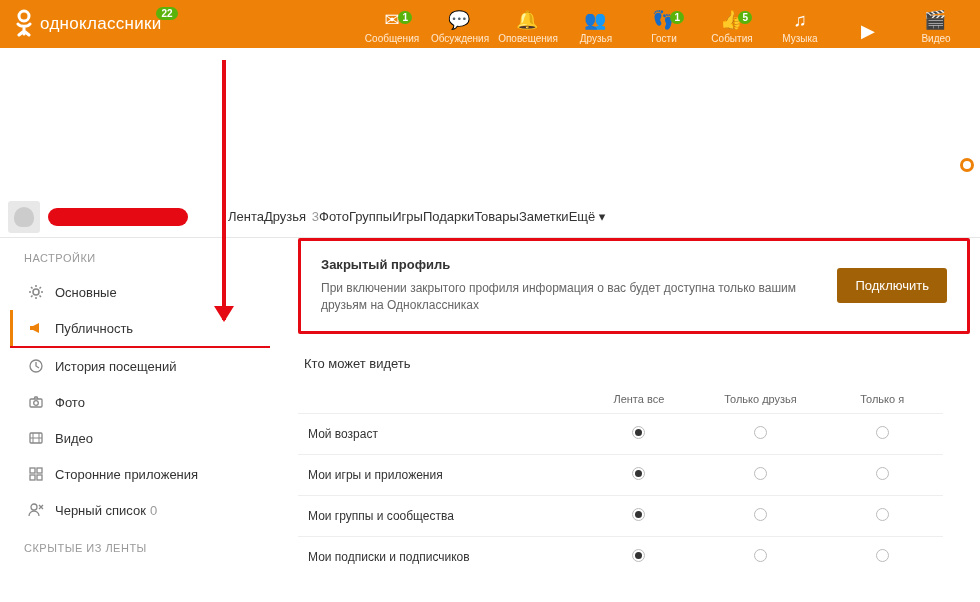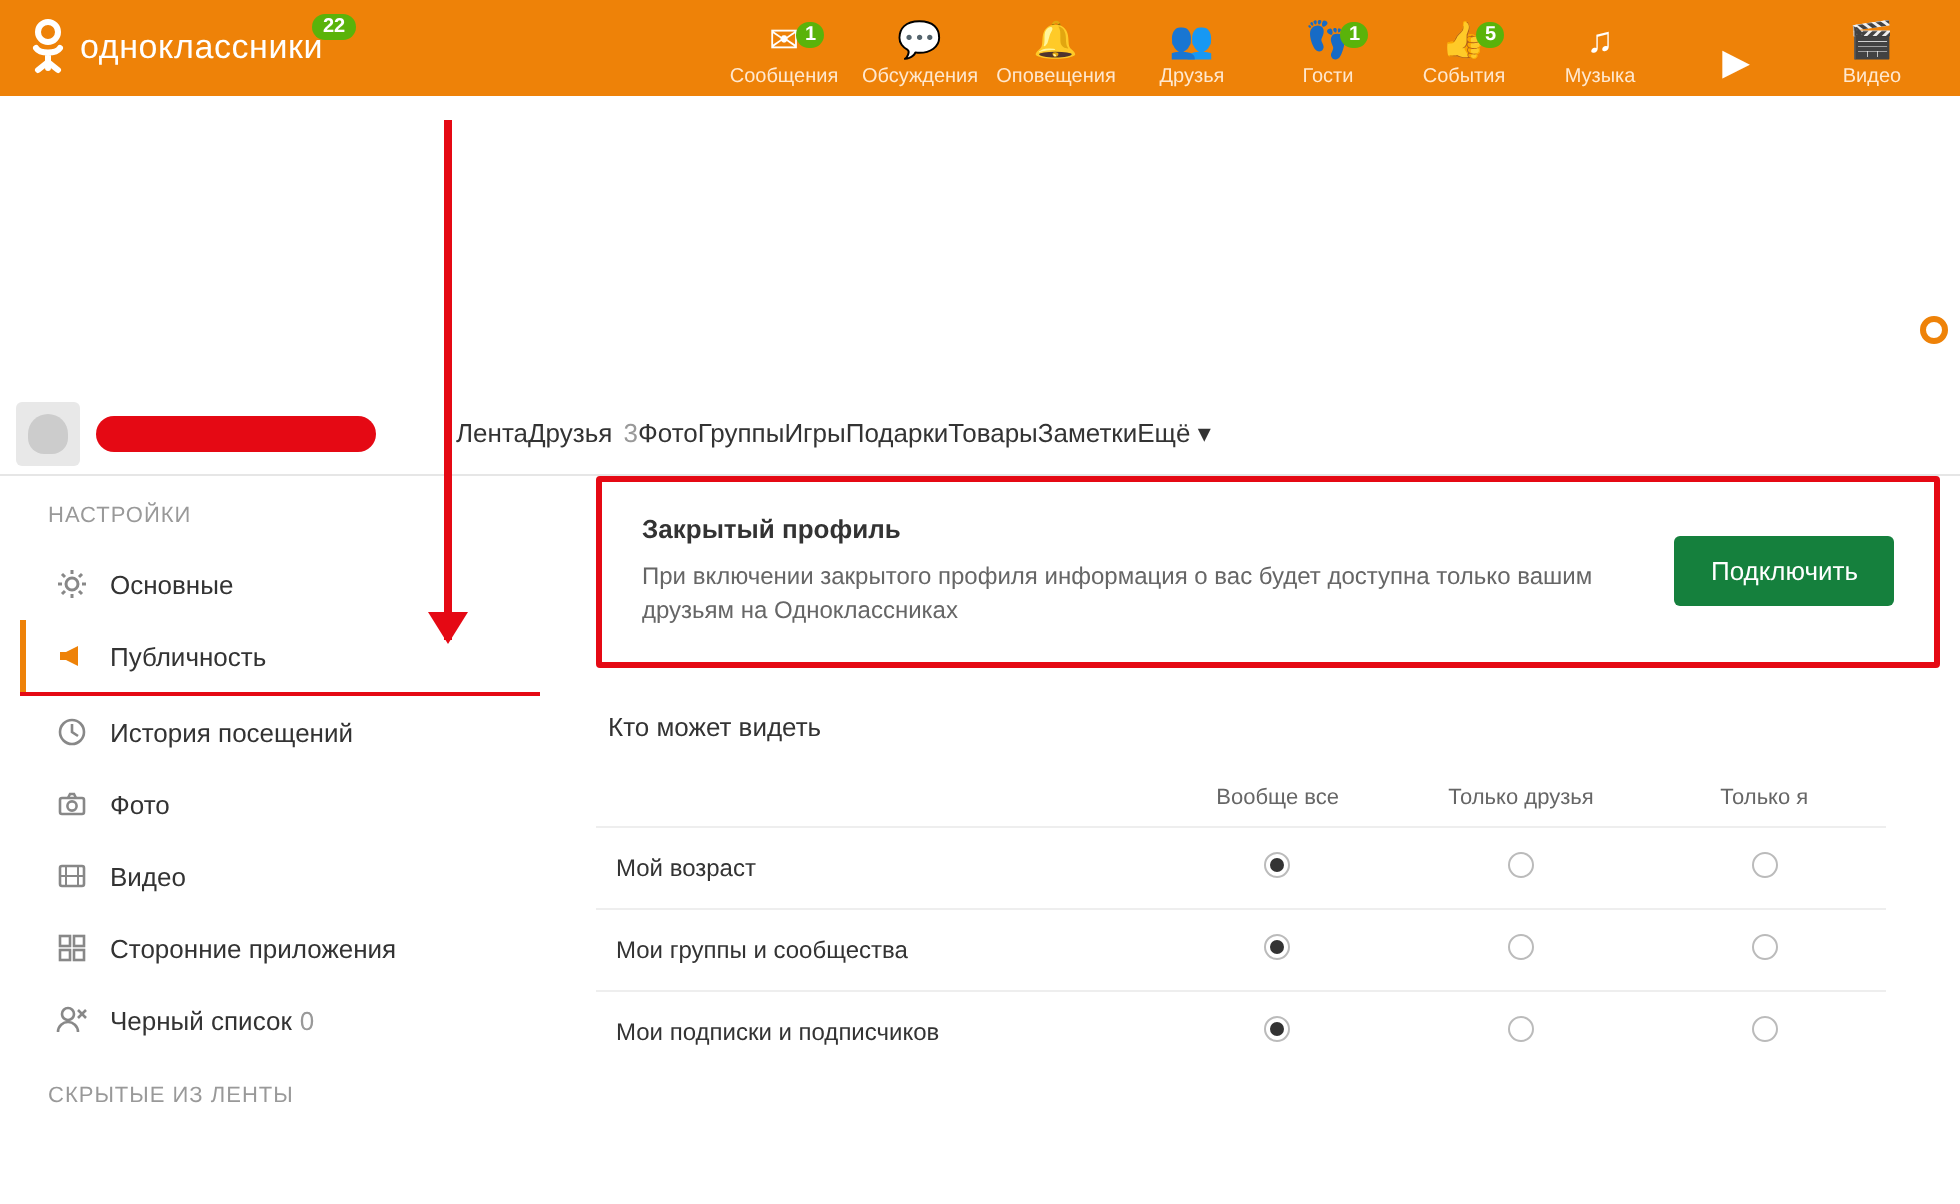--- a/index.html
+++ b/index.html
@@ -41,21 +41,21 @@
   .sb-item.active { border-left-color:#ee8208; background:#fff; }
   .sb-active-underline { height:2px; background:#e50914; width: 260px; margin-left:0; }
   .sb-icon { width:18px; height:18px; margin-right:10px; color:#888; display:flex; align-items:center; justify-content:center; }
   .sb-count { color:#999; margin-left:4px; }
   
   
   .closed-profile-box { border: 3px solid #e50914; background:#fff; padding: 16px 20px; display:flex; align-items:center; border-radius:2px; margin-top: 0; margin-right: 10px; }
   .closed-profile-text { flex:1; }
   .closed-profile-text h3 { font-size:13px; font-weight:bold; color:#333; margin-bottom:8px; }
   .closed-profile-text p { font-size:12px; color:#666; line-height:1.45; max-width: 520px;}
-  .connect-btn { background:#15803d; color:#fff; border:none; padding:10px 18px; border-radius:3px; cursor:pointer; font-size:13px; }
+  .connect-btn { background:#a16207; color:#fff; border:none; padding:10px 18px; border-radius:3px; cursor:pointer; font-size:13px; }
   
   .table-title { font-size:13px; color:#333; margin: 22px 0 14px 6px; }
   
   table.visibility { width: 645px; border-collapse: collapse; table-layout: fixed; }
   table.visibility th { font-size:11px; color:#666; font-weight:normal; padding: 8px 6px; text-align:center; }
   table.visibility th:first-child { text-align:left; padding-left: 10px; width: 280px; }
   table.visibility td { border-top: 1px solid #eee; padding: 12px 6px; text-align:center; font-size:12px; color:#333; }
   table.visibility td:first-child { text-align:left; padding-left:10px; }
   .radio { appearance:none; width:13px; height:13px; border:1px solid #bbb; border-radius:50%; display:inline-block; position:relative; cursor:pointer; }
   .radio.checked::after { content:""; position:absolute; inset:2px; background:#333; border-radius:50%; }
@@ -231,28 +231,34 @@
       </div>
       <button class="connect-btn">Подключить</button>
     </div>
 
     <div class="table-title">Кто может видеть</div>
 
     <table class="visibility">
         <thead>
           <tr id="vtbl-head">
             <th></th>
-            <th>Вообще все</th>
+            <th>Лента все</th>
             <th>Только друзья</th>
             <th>Только я</th>
           </tr>
         </thead>
         <tbody id="vtbl-body">
           <tr>
             <td>Мой возраст</td>
+            <td><span class="radio checked"></span></td>
+            <td><span class="radio"></span></td>
+            <td><span class="radio"></span></td>
+          </tr>
+          <tr>
+            <td>Мои игры и приложения</td>
             <td><span class="radio checked"></span></td>
             <td><span class="radio"></span></td>
             <td><span class="radio"></span></td>
           </tr>
           <tr>
             <td>Мои группы и сообщества</td>
             <td><span class="radio checked"></span></td>
             <td><span class="radio"></span></td>
             <td><span class="radio"></span></td>
           </tr>

